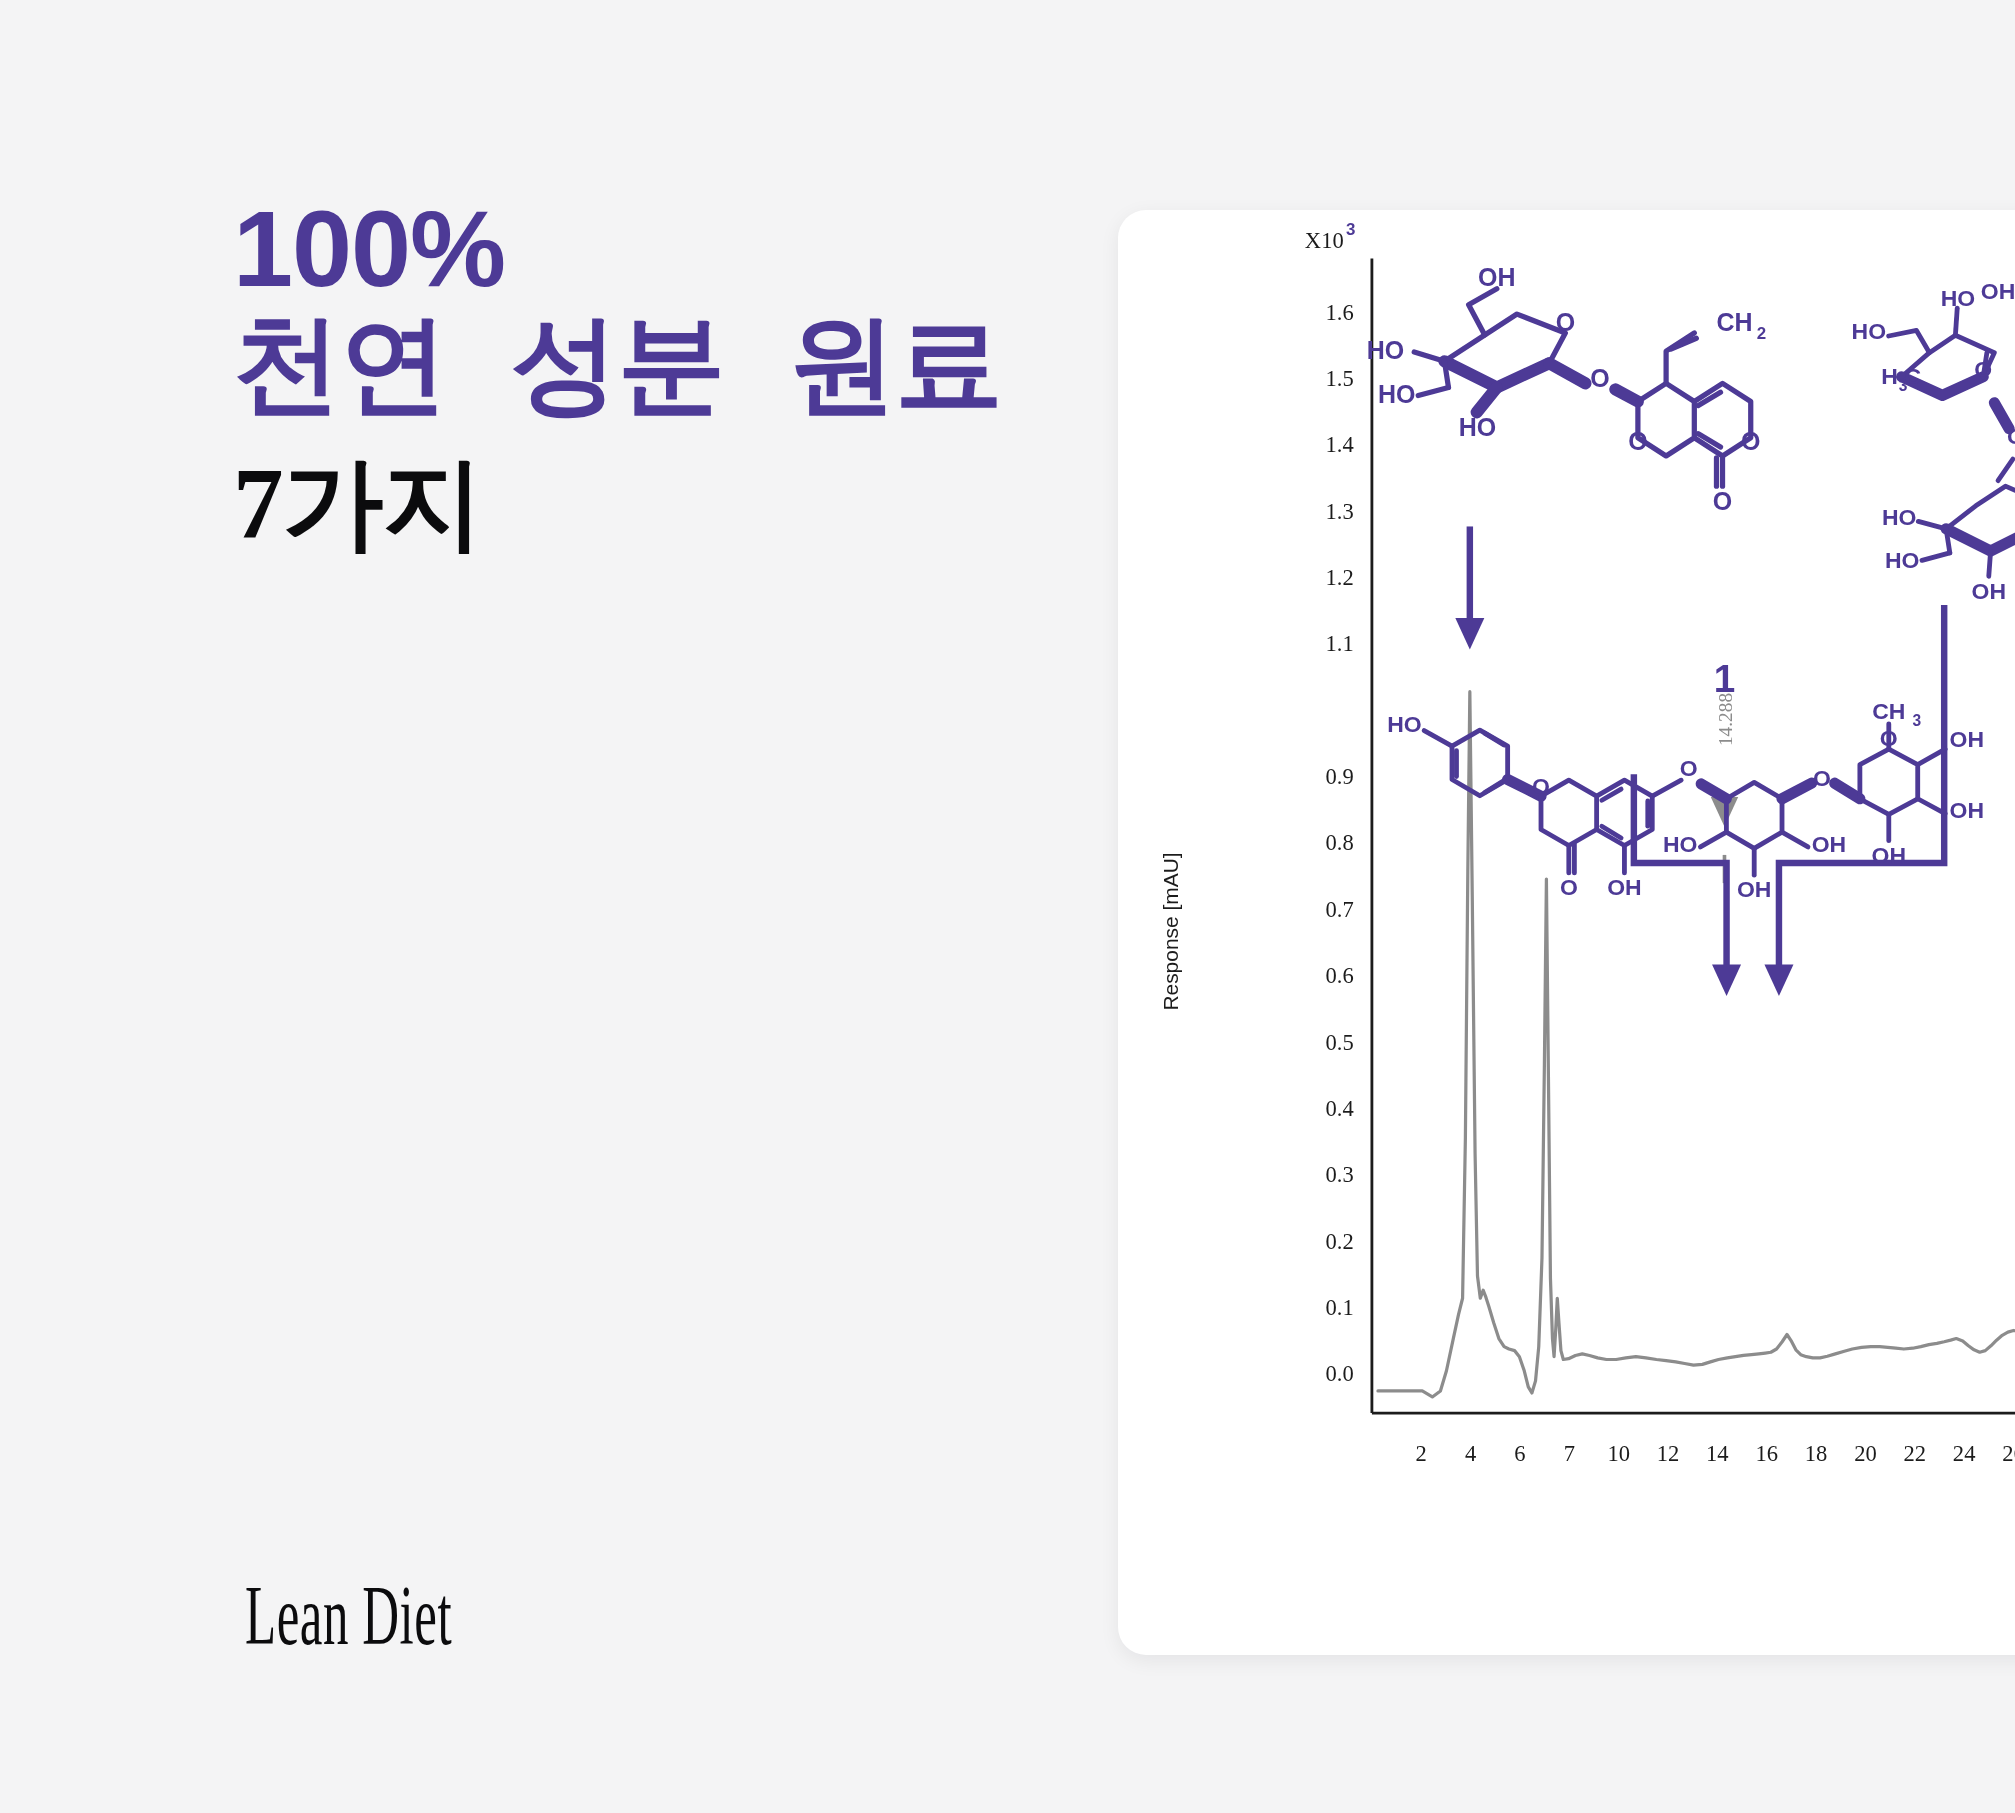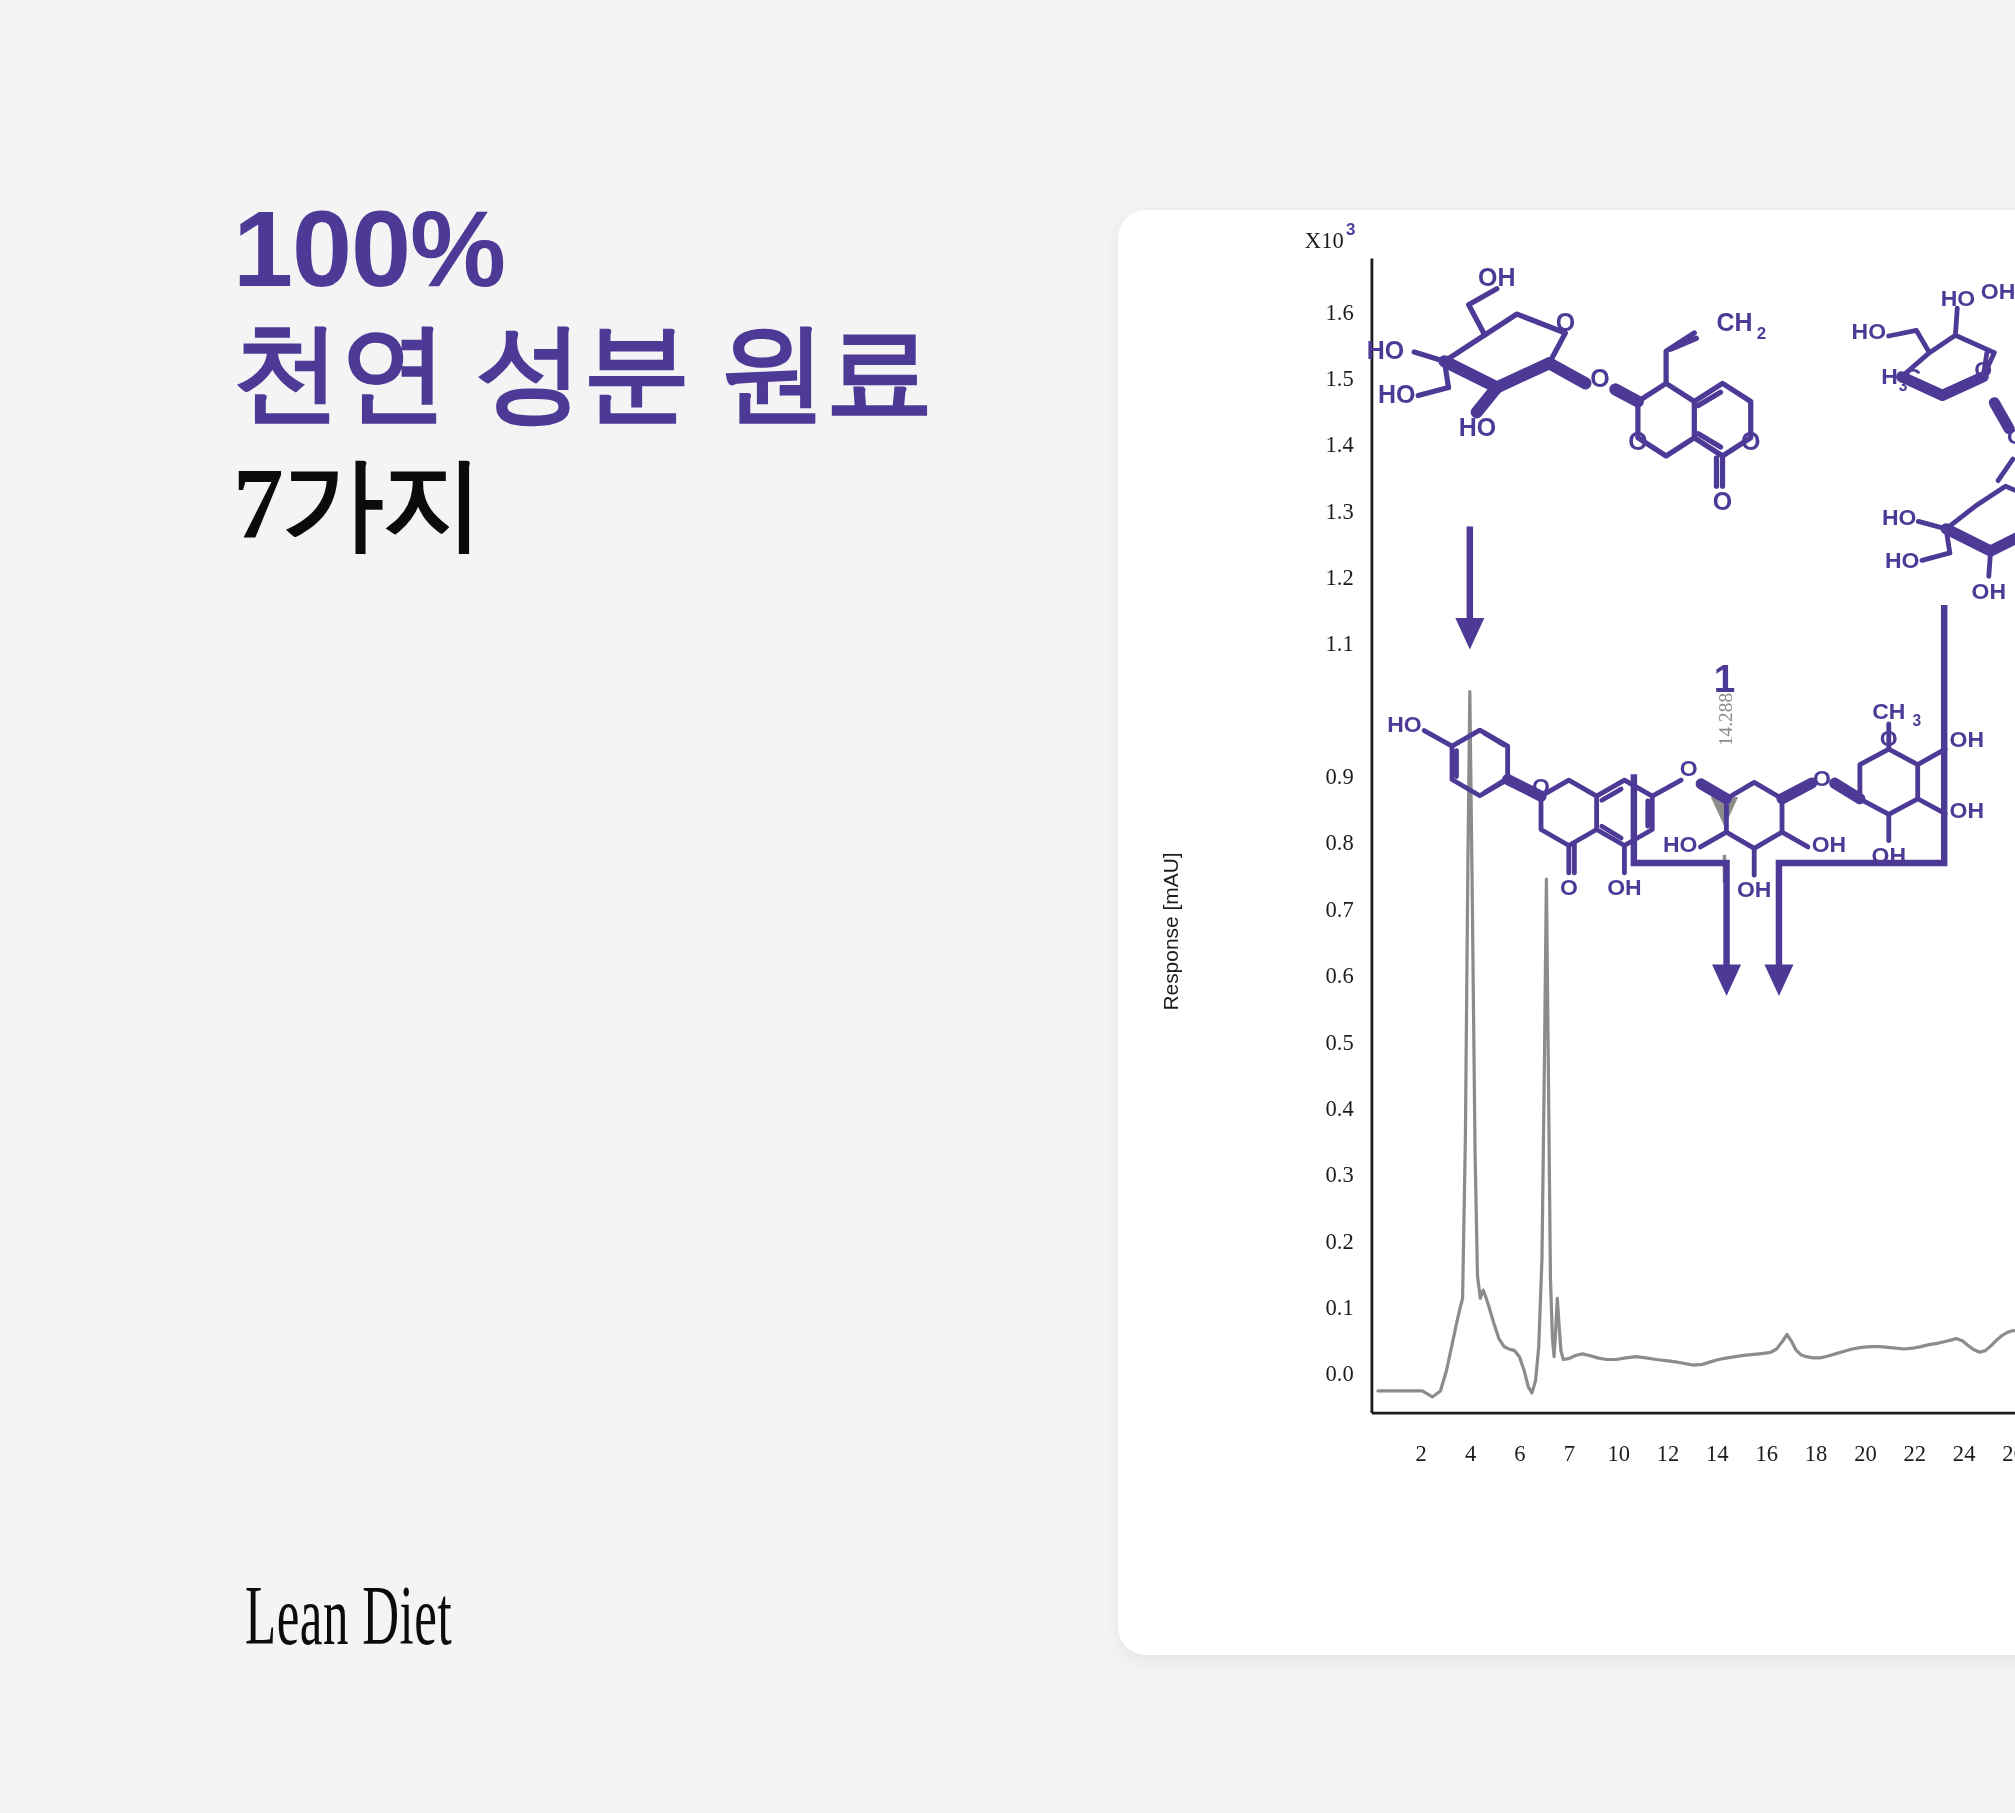--- a/index.html
+++ b/index.html
@@ -13,21 +13,21 @@
 
   
   .left-panel { position: absolute; left: 0; top: 0; width: 1128px; height: 1692px; margin-left: 48px; }
 
   .headline-block { position: absolute; left: 185px; top: 189px; width: 927px; }
   .hl-line { display: block; font-weight: 800; line-height: 1.12; letter-spacing: -0.01em;
              white-space: nowrap; }
   .hl-accent { color: #4d3a96; }
   .hl-dark   { color: #0b0b0d; }
   .hl-100   { font-size: 108px; }
-  .hl-nat   { font-size: 108px; margin-top: 2.4px; }
+  .hl-nat   { font-size: 108px; margin-top: 2.4px; font-family: Liberation Mono, monospace; }
   .hl-seven { font-size: 101px; margin-top: 14.5px; font-family: Liberation Serif, serif; }
   .hl-act   { font-size: 101px; margin-top: 3.2px; }
 
   .brand-logo { position: absolute; left: 197px; top: 1566px;
                 font-family: "Liberation Serif", serif;
                 font-size: 85px; color: #0b0b0d; letter-spacing: 0.01em;
                 transform: scaleX(0.60); transform-origin: left center; white-space: nowrap; }
 
   
   .chart-card { position: absolute; left: 1118px; top: 210px;

